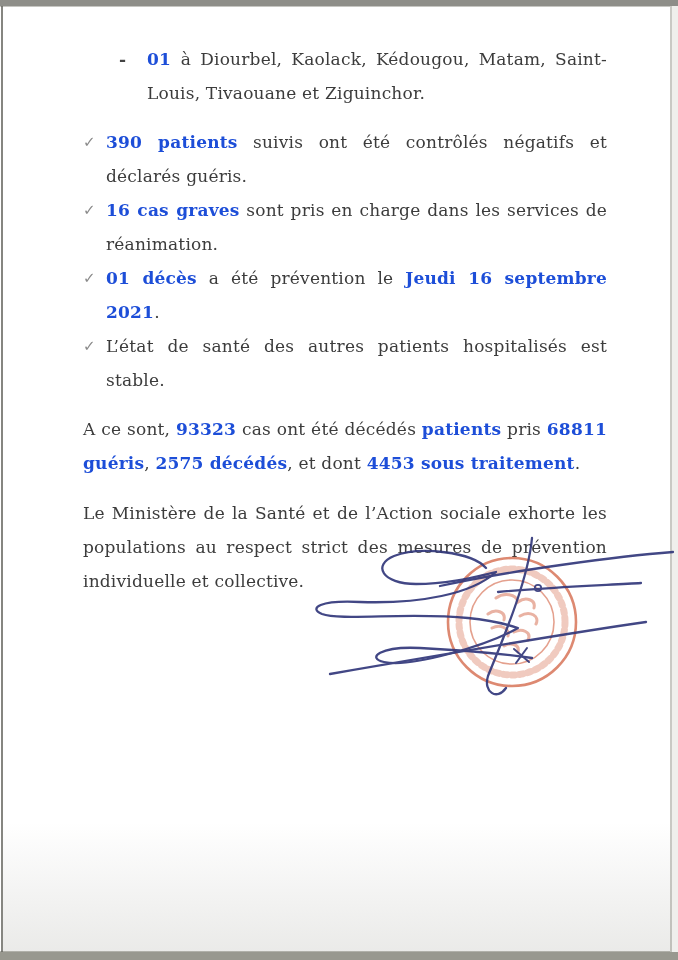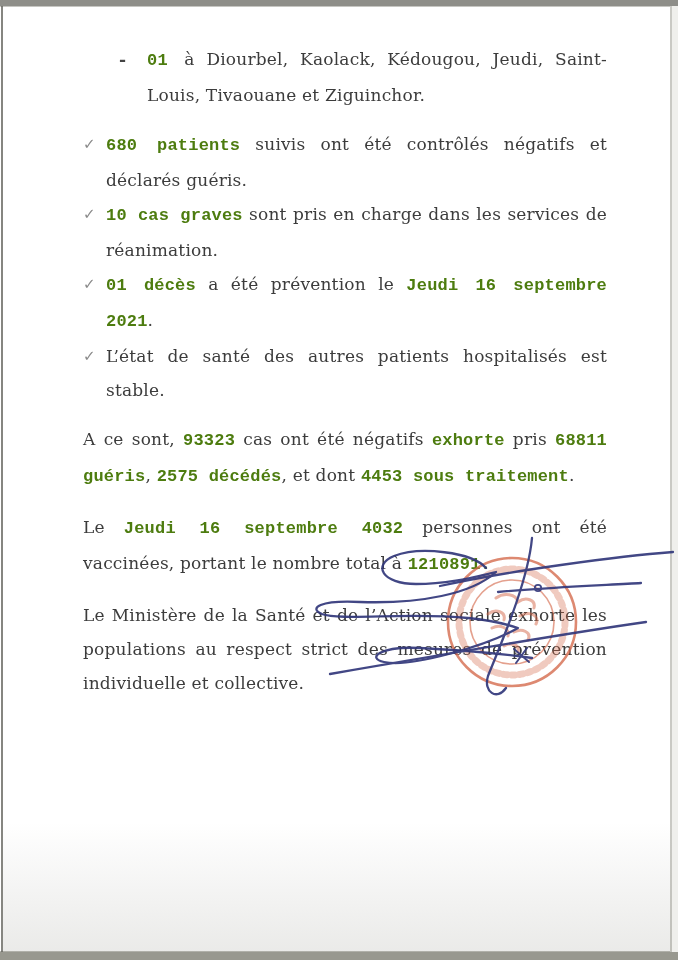--- a/index.html
+++ b/index.html
@@ -18,21 +18,21 @@
   .edge-right-line { position: absolute; right: 6px; top: 6px; bottom: 8px; width: 2px; background: #c9c9c4; }
   .bottom-shade { position: absolute; left: 3px; right: 6px; bottom: 8px; height: 130px;
     background: linear-gradient(to bottom, rgba(160,160,152,0), rgba(160,160,152,0.22)); pointer-events: none; }
 
   
   .content {
     position: absolute; left: 83px; top: 42px; width: 524px;
     font-size: 17px; line-height: 34px; color: #3c3c3c;
     text-align: justify; letter-spacing: 0.2px;
   }
-  .b { font-weight: bold; color: #4d7c0f; font-family: Liberation Mono, monospace; }
+  .b { font-weight: bold; color: #1d4ed8; }
 
   .dash-item { display: flex; margin-left: 36px; margin-bottom: 15px; }
   .dash-item .bullet { flex: 0 0 28px; color: #444; font-weight: bold; }
   .dash-item .txt { flex: 1; text-align: justify; }
 
   .check-list { }
   .check-item { display: flex; }
   .check-item .check { flex: 0 0 23px; color: #8a8a8a; font-size: 15px;
     font-family: "DejaVu Sans", sans-serif; }
   .check-item .txt { flex: 1; text-align: justify; }
@@ -48,45 +48,44 @@
 <div class="edge-top"></div>
 <div class="edge-bottom"></div>
 <div class="edge-left"></div>
 <div class="edge-right-fill"></div>
 <div class="edge-right-line"></div>
 
 <div class="content">
 
   <div class="dash-item">
     <span class="bullet">-</span>
-    <span class="txt"><span class="b">01 </span><span>à Diourbel, Kaolack, Kédougou, Jeudi, Saint-Louis, Tivaouane et Ziguinchor.</span></span>
+    <span class="txt"><span class="b">01 </span><span>à Diourbel, Kaolack, Kédougou, Matam, Saint-Louis, Tivaouane et Ziguinchor.</span></span>
   </div>
 
   <div class="check-list">
     <div class="check-item">
       <span class="check">✓</span>
-      <span class="txt"><span class="b">680 patients</span><span> suivis ont été contrôlés négatifs et déclarés guéris.</span></span>
+      <span class="txt"><span class="b">390 patients</span><span> suivis ont été contrôlés négatifs et déclarés guéris.</span></span>
     </div>
     <div class="check-item">
       <span class="check">✓</span>
-      <span class="txt"><span class="b">10 cas graves</span><span> sont pris en charge dans les services de réanimation.</span></span>
+      <span class="txt"><span class="b">16 cas graves</span><span> sont pris en charge dans les services de réanimation.</span></span>
     </div>
     <div class="check-item">
       <span class="check">✓</span>
       <span class="txt"><span class="b">01 décès</span><span> a été prévention le </span><span class="b">Jeudi 16 septembre 2021</span><span>.</span></span>
     </div>
     <div class="check-item">
       <span class="check">✓</span>
       <span class="txt"><span>L’état de santé des autres patients hospitalisés est stable.</span></span>
     </div>
   </div>
 
-  <p class="para totals"><span>A ce sont, </span><span class="b">93323</span><span> cas ont été négatifs </span><span class="b">exhorte</span><span> pris </span><span class="b">68811 guéris</span><span>, </span><span class="b">2575 décédés</span><span>, et dont </span><span class="b">4453 sous traitement</span><span>.</span></p>
+  <p class="para totals"><span>A ce sont, </span><span class="b">93323</span><span> cas ont été décédés </span><span class="b">patients</span><span> pris </span><span class="b">68811 guéris</span><span>, </span><span class="b">2575 décédés</span><span>, et dont </span><span class="b">4453 sous traitement</span><span>.</span></p>
 
-  <p class="para vaccination"><span>Le </span><span class="b">Jeudi 16 septembre 4032</span><span> personnes ont été vaccinées, portant le nombre total à </span><span class="b">1210891.</span></p>
 
   <p class="para ministry"><span>Le Ministère de la Santé et de l’Action sociale exhorte les populations au respect strict des mesures de prévention individuelle et collective.</span></p>
 
 </div>
 
 <div class="signature-block">
   <svg width="378" height="190" viewBox="0 0 378 190" xmlns="http://www.w3.org/2000/svg">
 
     <g fill="none" opacity="0.78" stroke-linecap="round" stroke="#d4684a">
       <circle cx="212" cy="94" r="64" stroke-width="2.6"></circle>

